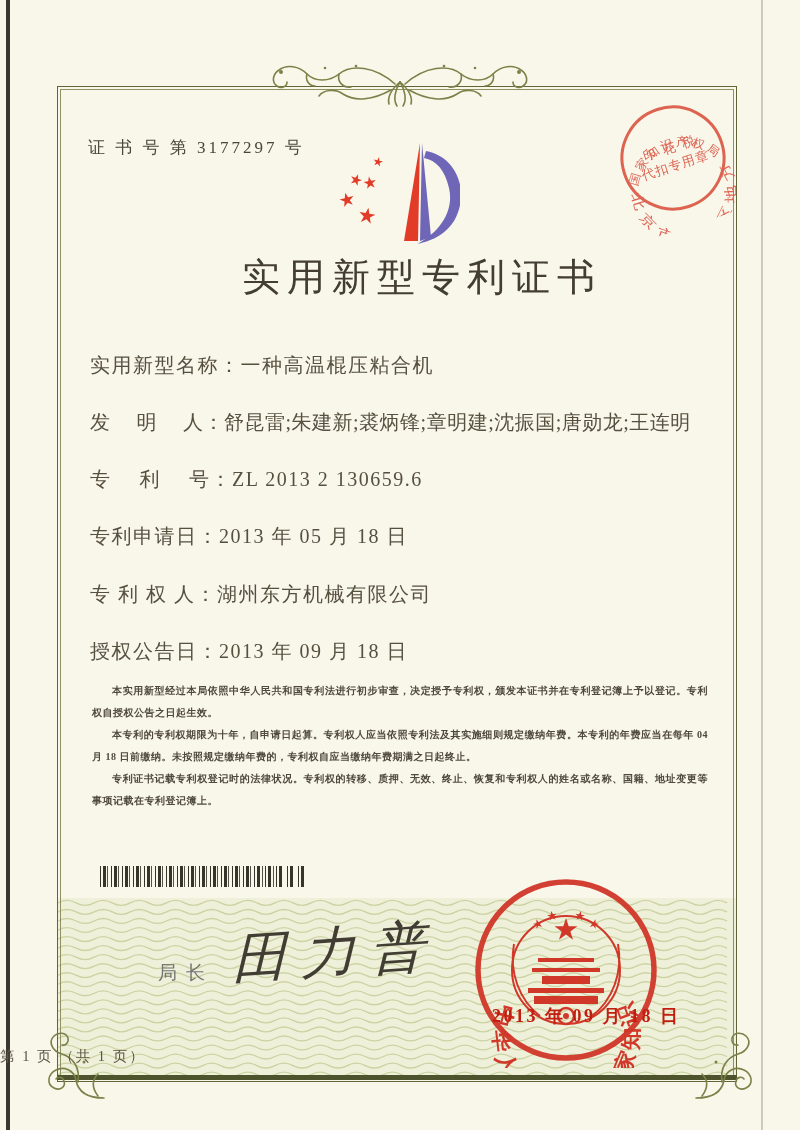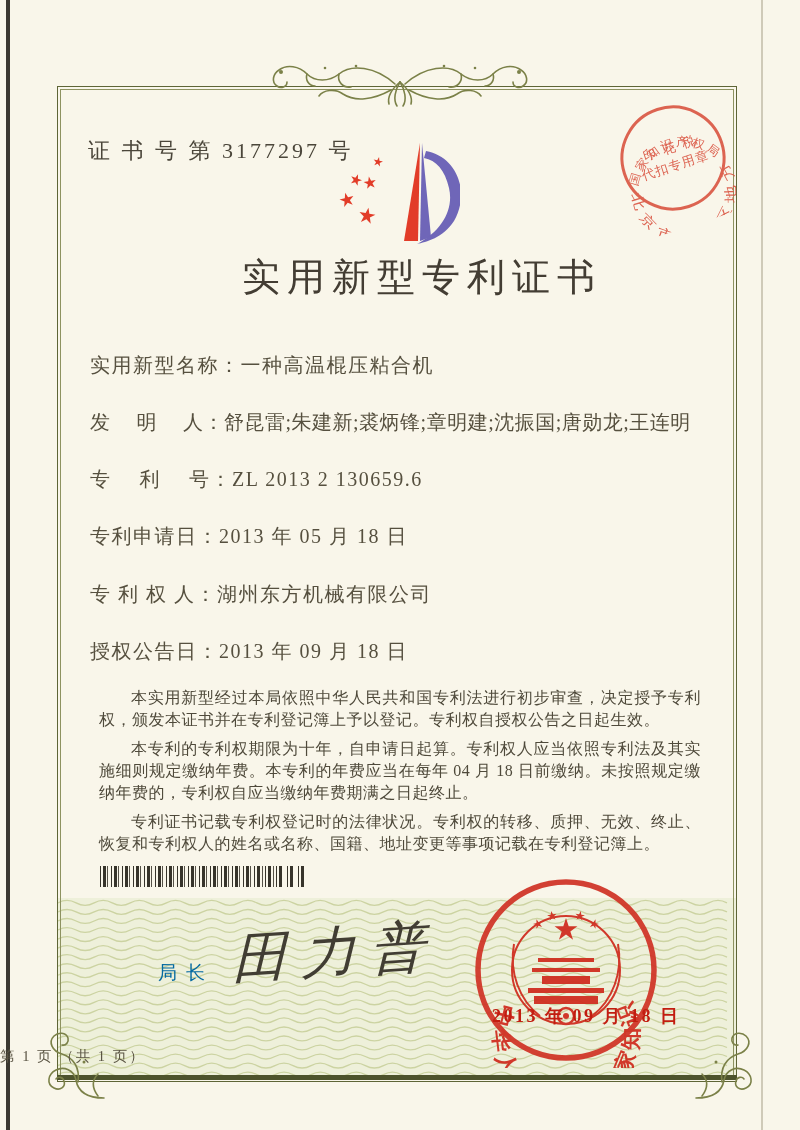--- a/index.html
+++ b/index.html
@@ -15,32 +15,32 @@
   
   .scan-left{position:absolute;left:6px;top:0;width:4px;height:1130px;background:#26241c;opacity:.9;}
   .scan-right{position:absolute;left:761px;top:0;width:2px;height:1130px;background:#cfcab8;}
   
   .wave-zone{position:absolute;left:58px;top:898px;width:678px;height:180px;background:#eef0da;overflow:hidden;}
   
   .frame{position:absolute;left:57px;top:86px;width:678px;height:994px;border:1px solid #5e6536;}
   .frame-inner{position:absolute;left:2px;top:2px;right:2px;bottom:2px;border:1px solid #8d9260;}
   .frame-bottom{position:absolute;left:57px;top:1075px;width:680px;height:5px;background:#4d532c;}
   
-  .cert-no{position:absolute;left:88px;top:136px;font-size:22px;letter-spacing:3px;color:#4b463a;}
+  .cert-no{position:absolute;left:88px;top:136px;font-size:17px;letter-spacing:3px;color:#4b463a;}
   .title{position:absolute;left:0;right:0;top:252px;text-align:center;font-size:38px;letter-spacing:7px;color:#433d33;padding-left:44px;}
   .field{position:absolute;left:90px;font-size:20px;letter-spacing:1.5px;color:#56503f;white-space:nowrap;}
   .f0{top:352px;} .f1{top:409px;letter-spacing:0.5px;} .f2{top:466px;} .f3{top:523px;} .f4{top:581px;} .f5{top:638px;}
   .paras{position:absolute;left:92px;top:680px;width:616px;color:#4f4a3b;}
-  .paras p{margin:7px;font-size:16px;line-height:22px;text-indent:2em;text-align:justify;letter-spacing:0.5px;}
+  .paras p{margin:0;font-size:10px;line-height:22px;text-indent:2em;text-align:justify;letter-spacing:0.5px;font-weight:bold;}
   .barcode{position:absolute;left:100px;top:866px;width:206px;height:21px;
     background:repeating-linear-gradient(90deg,
       #37342b 0px,#37342b 1.5px,rgba(0,0,0,0) 1.5px,rgba(0,0,0,0) 3px,
       #37342b 3px,#37342b 6px,rgba(0,0,0,0) 6px,rgba(0,0,0,0) 7.5px,
       #565248 7.5px,#565248 8.5px,rgba(0,0,0,0) 8.5px,rgba(0,0,0,0) 11px);}
-  .sig-title{position:absolute;left:158px;top:960px;font-size:19px;letter-spacing:9px;color:#0369a1;}
+  .sig-title{position:absolute;left:158px;top:960px;font-size:19px;letter-spacing:9px;color:#737373;}
   .sig-name{position:absolute;left:232px;top:916px;font-size:55px;letter-spacing:14px;color:#413d33;
     font-style:italic;transform:rotate(-4deg) skewX(-4deg);}
   .seal-date{position:absolute;left:492px;top:1004px;font-size:18px;letter-spacing:2.5px;color:#c21d10;font-weight:bold;}
   .footer{position:absolute;left:0;right:0;top:1047px;font-size:14.5px;letter-spacing:2px;color:#5a5443;}
   
   .logo{position:absolute;left:330px;top:135px;}
   .tax-stamp{position:absolute;left:603px;top:88px;transform:rotate(-18deg);opacity:.88;}
   .office-seal{position:absolute;left:468px;top:872px;opacity:.93;}
   .orn-top{position:absolute;left:255px;top:56px;}
   .orn-bl{position:absolute;left:38px;top:1032px;}

